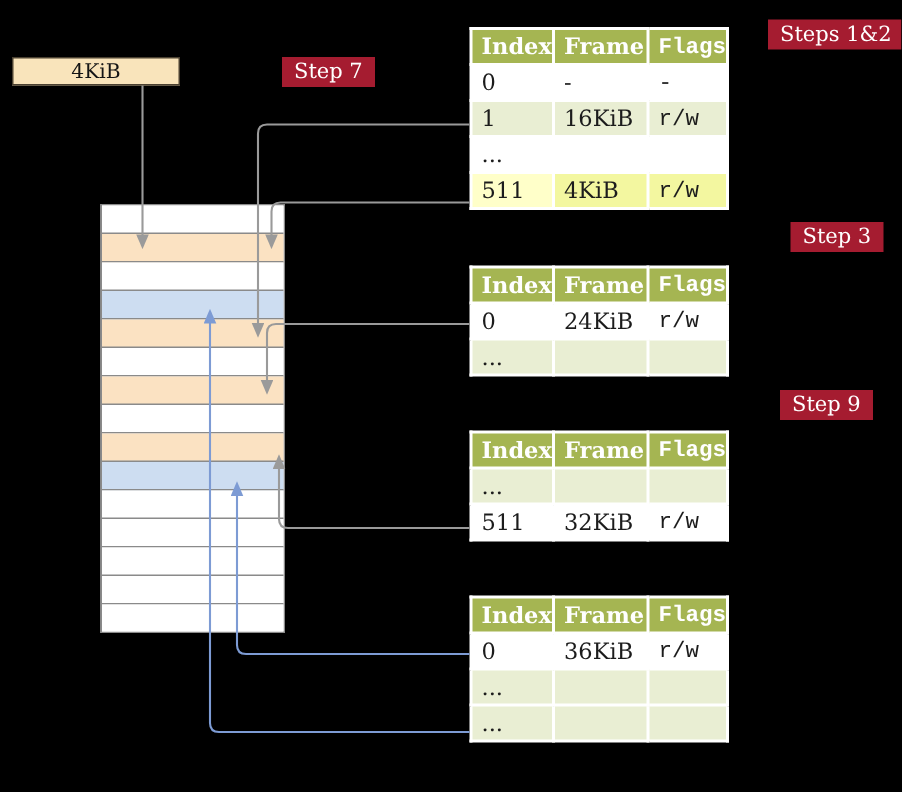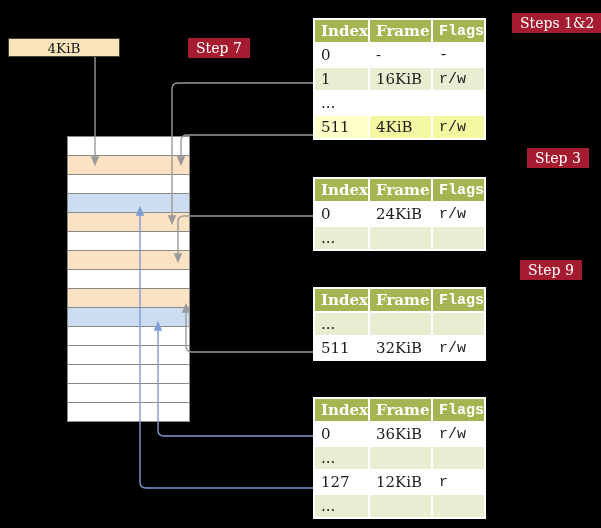--- a/index.html
+++ b/index.html
@@ -179,25 +179,20 @@
       <tr>
         <td class="c1">0</td>
         <td class="c2">36KiB</td>
         <td class="c3">r/w</td>
       </tr>
       <tr class="g">
         <td class="c1">...</td>
         <td class="c2"></td>
         <td class="c3"></td>
       </tr>
-      <tr>
-        <td class="c1">127</td>
-        <td class="c2">12KiB</td>
-        <td class="c3">r</td>
-      </tr>
       <tr class="g">
         <td class="c1">...</td>
         <td class="c2"></td>
         <td class="c3"></td>
       </tr>
     </tbody>
   </table>
 
 </div>
 

